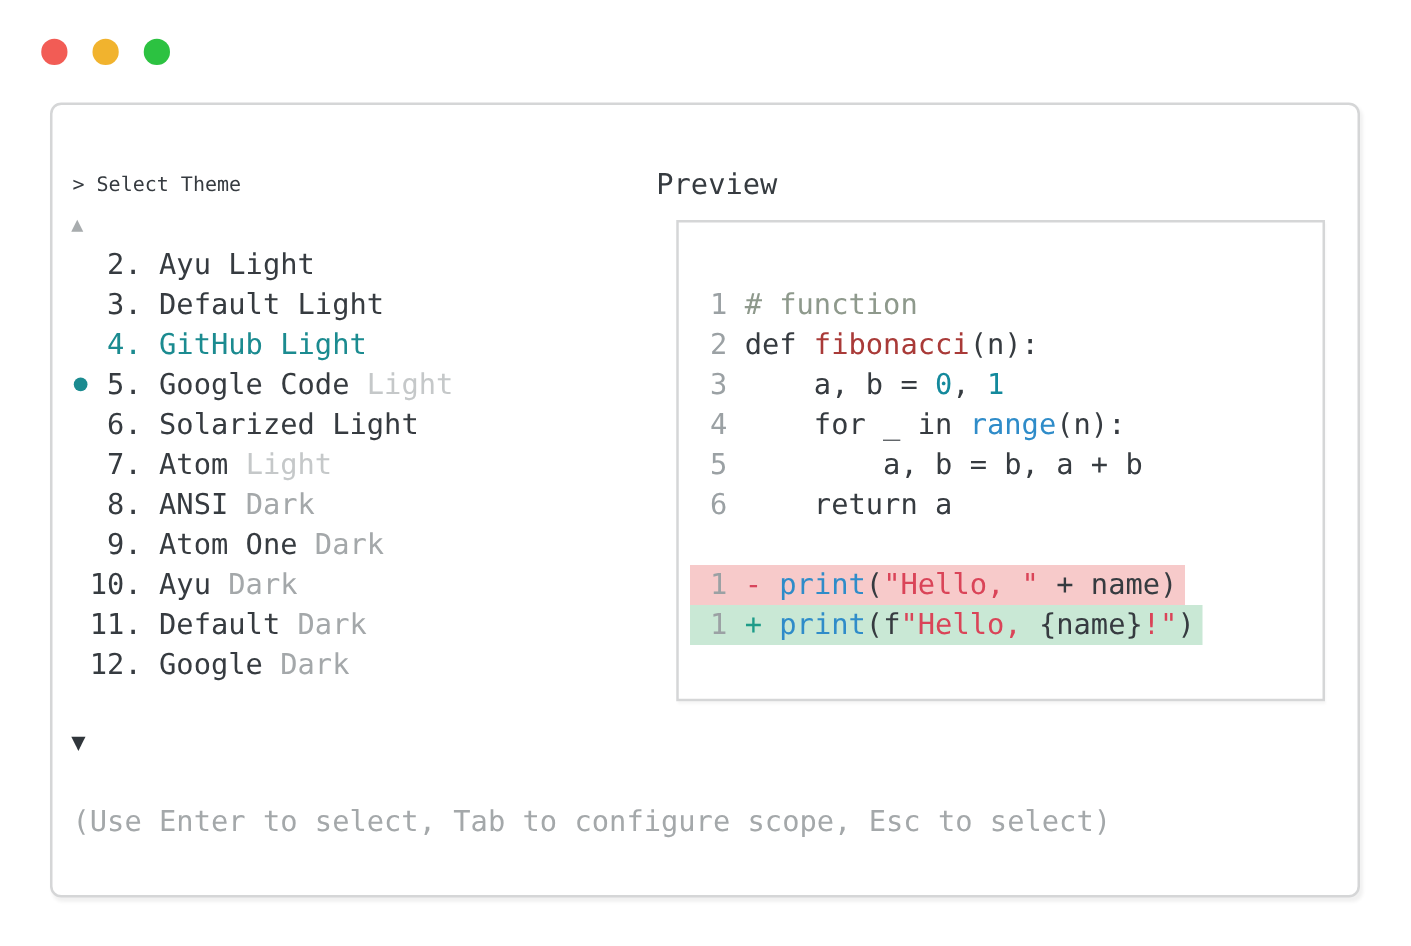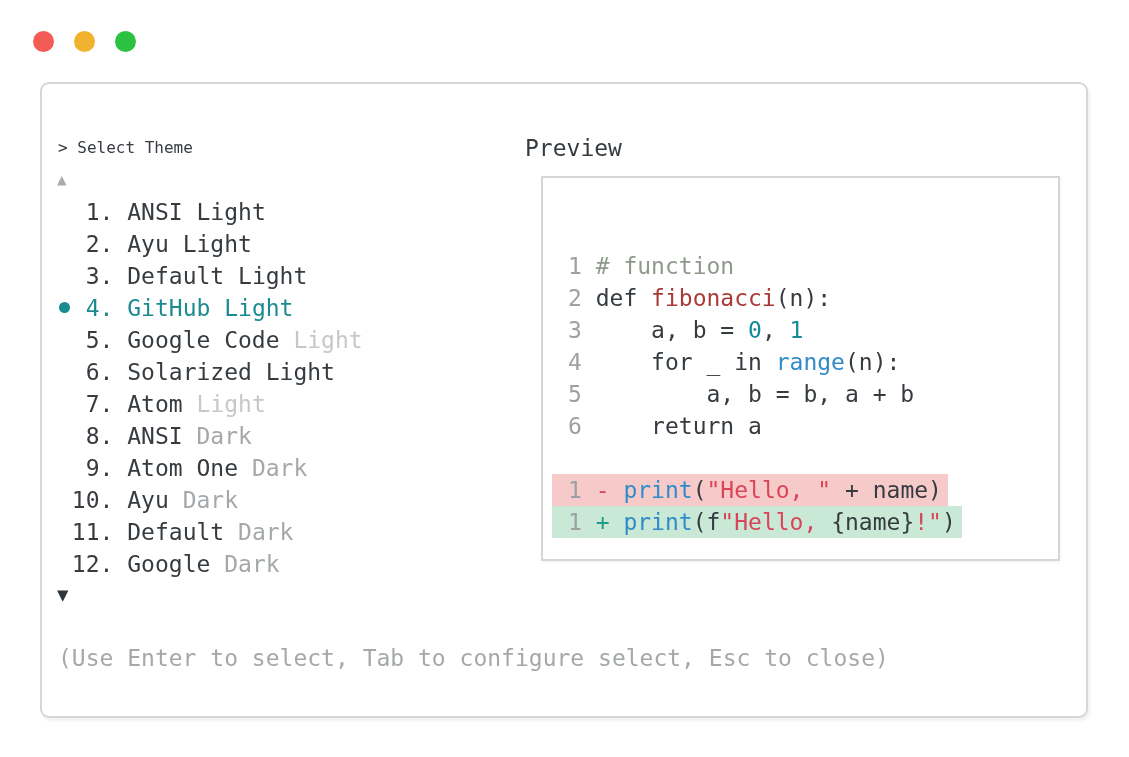--- a/index.html
+++ b/index.html
@@ -57,21 +57,21 @@
 
   .selected-bullet{position:absolute;left:17px;width:11px;height:11px;border-radius:50%;background:var(--accent);}
 
   .footer{position:absolute;left:16px;top:558px;font-size:23px;line-height:32px;color:var(--muted-dark);white-space:pre;}
 
   .preview-box{
     position:absolute;left:499px;top:92px;width:519px;height:385px;
     border:2px solid var(--border);background:#fff;
     box-shadow:1px 2px 2px rgba(0,0,0,0.04);
   }
-  pre.code{margin:0;padding:72px 0 0 25px;font-size:23px;line-height:32px;font-family:inherit;}
+  pre.code{margin:0;padding:50px 0 0 25px;font-size:23px;line-height:32px;font-family:inherit;}
   .code-line{height:32px;white-space:pre;}
   .diff-bg{display:inline-block;margin-left:-16px;padding:0 6px 0 16px;height:32px;}
   .bg-del{background:var(--diff-del-bg);}
   .bg-add{background:var(--diff-add-bg);}
 
   .tk-ln{color:var(--ln);}
   .tk-plain{color:var(--text-dark);}
   .tk-comment{color:var(--comment);}
   .tk-function{color:var(--function);}
   .tk-literal{color:var(--literal);}
@@ -89,35 +89,34 @@
   <span class="dot dot-green"></span>
 </div>
 
 <div class="panel">
   <div class="picker-title">&gt; Select Theme</div>
   <div class="preview-label">Preview</div>
 
   <div class="scroll-up">▲</div>
 
   <div class="theme-list">
-      <div class="theme-row"><span>  1. </span><span>ANSI </span><span class="">Light</span></div>
       <div class="theme-row"><span>  2. </span><span>Ayu </span><span class="">Light</span></div>
       <div class="theme-row"><span>  3. </span><span>Default </span><span class="">Light</span></div>
       <div class="theme-row selected"><span>  4. </span><span>GitHub </span><span class="">Light</span></div>
       <div class="theme-row"><span>  5. </span><span>Google Code </span><span class="muted-light">Light</span></div>
       <div class="theme-row"><span>  6. </span><span>Solarized </span><span class="">Light</span></div>
       <div class="theme-row"><span>  7. </span><span>Atom </span><span class="muted-light">Light</span></div>
       <div class="theme-row"><span>  8. </span><span>ANSI </span><span class="muted-dark">Dark</span></div>
       <div class="theme-row"><span>  9. </span><span>Atom One </span><span class="muted-dark">Dark</span></div>
       <div class="theme-row"><span> 10. </span><span>Ayu </span><span class="muted-dark">Dark</span></div>
       <div class="theme-row"><span> 11. </span><span>Default </span><span class="muted-dark">Dark</span></div>
       <div class="theme-row"><span> 12. </span><span>Google </span><span class="muted-dark">Dark</span></div>
     </div>
   <div class="selected-bullet" style="top: 218px;"></div>
 
   <div class="scroll-down">▼</div>
 
-  <div class="footer">(Use Enter to select, Tab to configure select, Esc to close)</div>
+  <div class="footer">(Use Enter to select, Tab to configure scope, Esc to select)</div>
 
   <div class="preview-box">
     <pre class="code"><div class="code-line"><span class="tk-ln">1 </span><span class="tk-comment"># function</span></div><div class="code-line"><span class="tk-ln">2 </span><span class="tk-plain">def </span><span class="tk-function">fibonacci</span><span class="tk-plain">(n):</span></div><div class="code-line"><span class="tk-ln">3 </span><span class="tk-plain">    a, b = </span><span class="tk-literal">0</span><span class="tk-plain">, </span><span class="tk-literal">1</span></div><div class="code-line"><span class="tk-ln">4 </span><span class="tk-plain">    for _ in </span><span class="tk-builtin">range</span><span class="tk-plain">(n):</span></div><div class="code-line"><span class="tk-ln">5 </span><span class="tk-plain">        a, b = b, a + b</span></div><div class="code-line"><span class="tk-ln">6 </span><span class="tk-plain">    return a</span></div><div class="code-line"></div><div class="code-line"><span class="diff-bg bg-del"><span class="tk-ln">1 </span><span class="tk-diff-minus">- </span><span class="tk-builtin">print</span><span class="tk-plain">(</span><span class="tk-string">"Hello, "</span><span class="tk-plain"> + name)</span></span></div><div class="code-line"><span class="diff-bg bg-add"><span class="tk-ln">1 </span><span class="tk-diff-plus">+ </span><span class="tk-builtin">print</span><span class="tk-plain">(f</span><span class="tk-string">"Hello, </span><span class="tk-plain">{name}</span><span class="tk-string">!"</span><span class="tk-plain">)</span></span></div></pre>
   </div>
 </div>
 
 </body></html>

